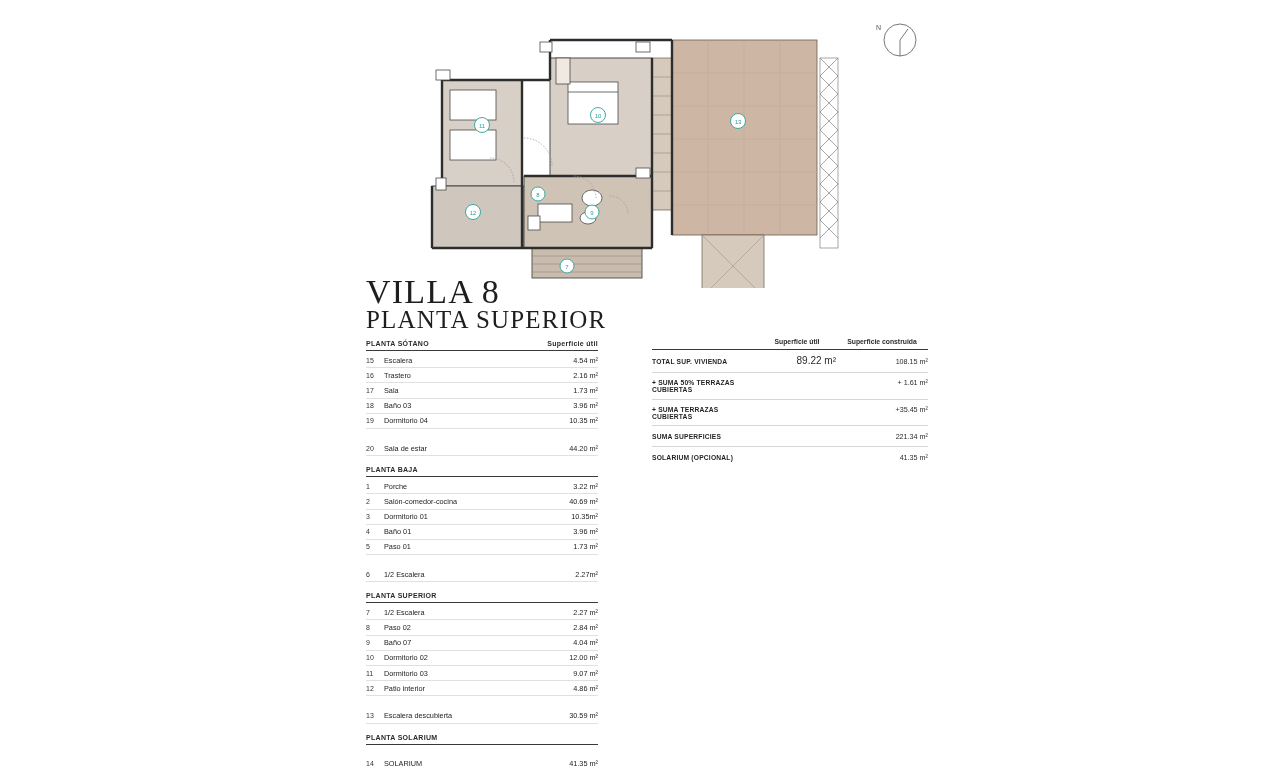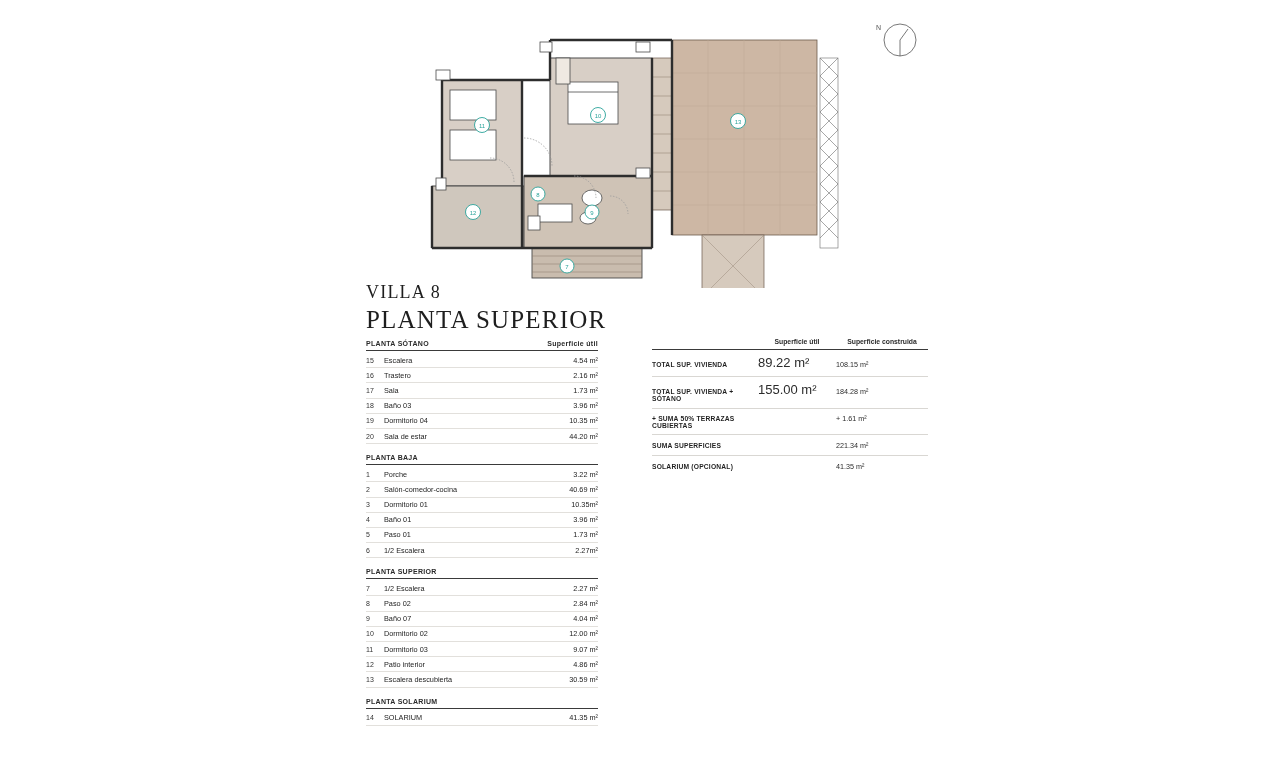--- a/index.html
+++ b/index.html
@@ -43,21 +43,21 @@
   
   .title-block {
     position: absolute;
     left: 366px;
     top: 278px;
     font-family: "Liberation Serif", serif;
     letter-spacing: 1.2px;
     color: #1e1e1e;
   }
   .title-line1 {
-    font-size: 18px;
+    font-size: 34px;
     line-height: 28px;
   }
   .title-line2 {
     font-size: 25px;
     line-height: 28px;
   }
 
   
   #left-tables {
     position: absolute;
@@ -77,21 +77,21 @@
     border-bottom: 1px solid #3a3a3a;
     margin-bottom: 2px;
   }
   .sec-head.with-gap { margin-top: 10px; }
   .row {
     display: flex;
     align-items: baseline;
     padding: 2.6px 0 2.6px 0;
     border-bottom: 1px solid #e2e0dc;
   }
-  .row:last-child { border-bottom: 1px solid #e2e0dc; }
+  .row:last-child { border-bottom: 1px solid #e2e0dc; margin-top: 12px; }
   .row .num {
     width: 18px;
     color: #333;
     font-size: 7px;
   }
   .row .nm {
     flex: 1;
     color: #232323;
     font-size: 7.3px;
   }
@@ -126,22 +126,22 @@
     padding: 5.4px 0;
     border-bottom: 1px solid #d9d7d3;
   }
   .rt-row .lbl {
     flex: 1;
     font-weight: bold;
     font-size: 6.7px;
     letter-spacing: .2px;
     color: #1f1f1f;
   }
-  .rt-row .c1 { width: 78px; text-align: left; font-size: 13px; font-weight: normal; }
-  .rt-row .c2 { width: 92px; text-align: left; font-size: 7.2px; font-weight: normal; }
+  .rt-row .c1 { width: 78px; text-align: right; font-size: 10px; font-weight: normal; }
+  .rt-row .c2 { width: 92px; text-align: right; font-size: 7.2px; font-weight: normal; }
   .rt-row.last { border-bottom: none; }
 </style>
 </head>
 <body>
 
 <div id="plan">
   <svg width="460" height="270" viewBox="0 0 460 270">
 
     <g>
 
@@ -434,28 +434,28 @@
   <div class="rt-head">
     <span class="h1">Superficie útil</span>
     <span class="h2">Superficie construida</span>
   </div>
   <div class="rt-row">
     <span class="lbl">TOTAL SUP. VIVIENDA</span>
     <span class="c1">89.22 m²</span>
     <span class="c2">108.15 m²</span>
   </div>
   <div class="rt-row">
-    <span class="lbl">TOTAL SUP. VIVIENDA + SÓTANO</span>
-    <span class="c1">155.00 m²</span>
-    <span class="c2">184.28 m²</span>
-  </div>
-  <div class="rt-row">
     <span class="lbl">+ SUMA 50% TERRAZAS CUBIERTAS</span>
     <span class="c1"></span>
     <span class="c2">+ 1.61 m²</span>
+  </div>
+  <div class="rt-row">
+    <span class="lbl">+ SUMA TERRAZAS CUBIERTAS</span>
+    <span class="c1"></span>
+    <span class="c2">+35.45 m²</span>
   </div>
   <div class="rt-row">
     <span class="lbl">SUMA SUPERFICIES</span>
     <span class="c1"></span>
     <span class="c2">221.34 m²</span>
   </div>
   <div class="rt-row last">
     <span class="lbl">SOLARIUM (OPCIONAL)</span>
     <span class="c1"></span>
     <span class="c2">41.35 m²</span>

